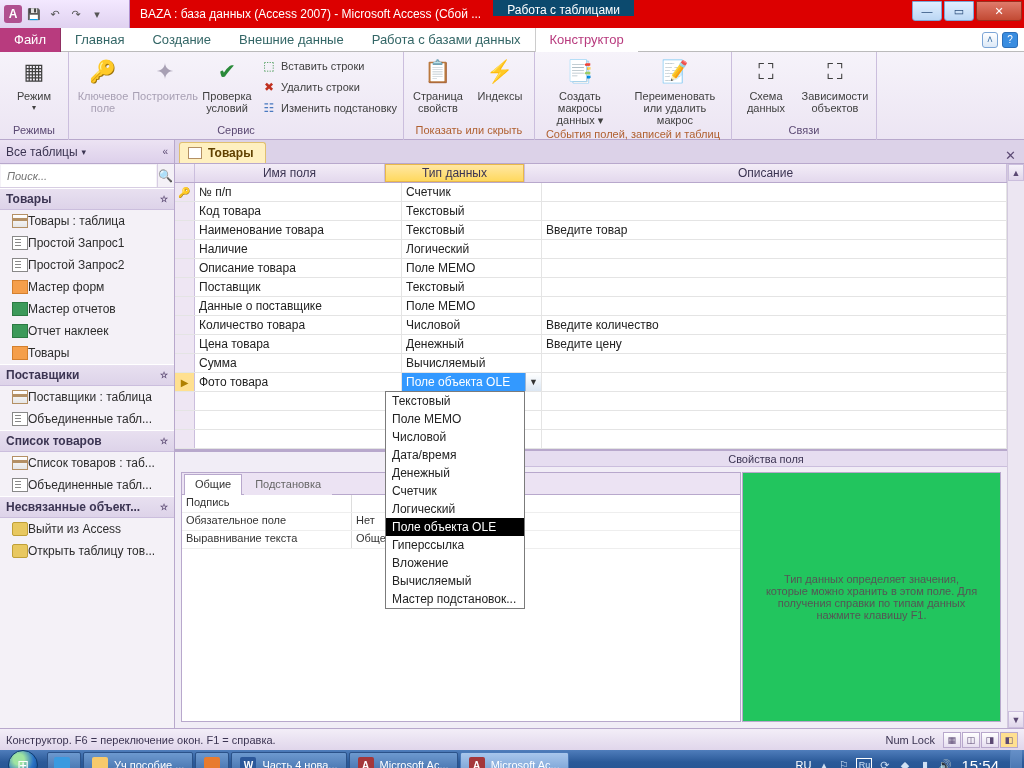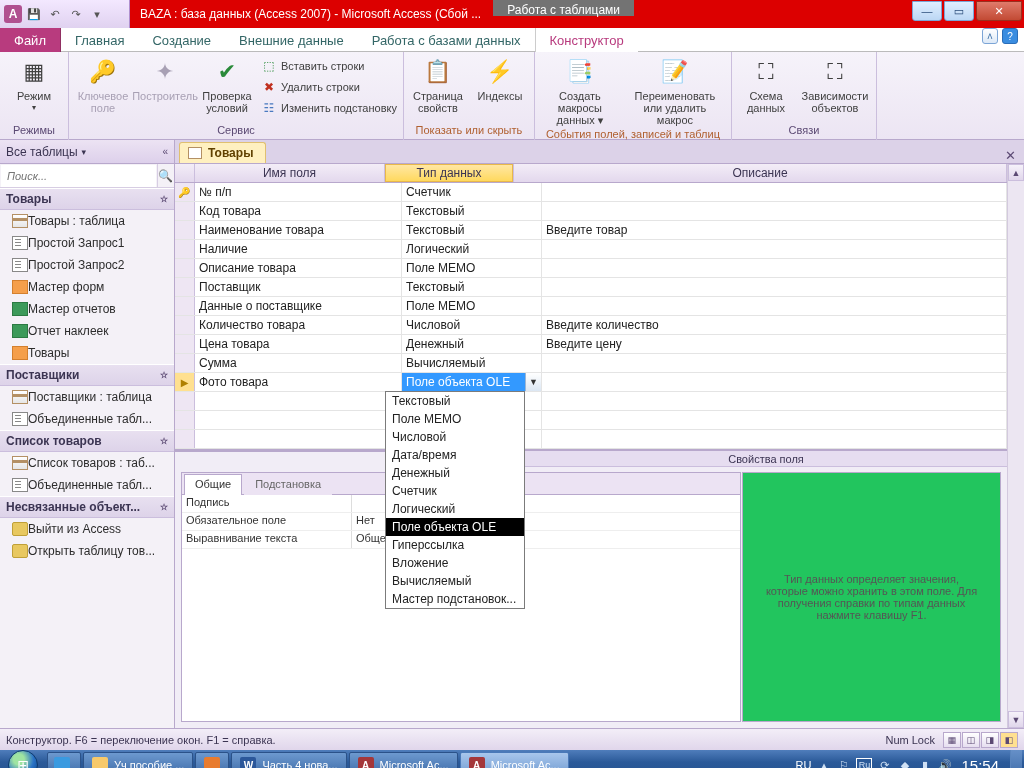--- a/index.html
+++ b/index.html
@@ -3,27 +3,27 @@
 <meta charset="utf-8">
 <style>
 html,body{margin:0;padding:0;font-family:"Segoe UI",Tahoma,Arial,sans-serif;font-size:12px;color:#333;background:#fff;width:1024px;height:768px;overflow:hidden}
 *{box-sizing:border-box}
 
 .titlebar{height:28px;background:#dc0000;display:flex;align-items:center;color:#fff;font-size:12px}
 .titlebar .qat{width:130px;height:28px;background:linear-gradient(#f3e8ff,#e0d2f0);border-right:1px solid #b090cf;display:flex;align-items:center;padding:0 4px;gap:3px}
 .qat .access-logo{width:18px;height:18px;background:#b05090;border-radius:3px;color:#fff;font-weight:bold;display:flex;align-items:center;justify-content:center;font-size:12px}
 .qat .qicon{width:18px;height:18px;display:flex;align-items:center;justify-content:center;color:#555;font-size:11px}
 .titlebar .title-text{flex:0 0 auto;padding:0 10px;white-space:nowrap}
-.titlebar .context-tab-header{background:#737373;height:16px;align-self:flex-start;padding:3px 14px 0;font-size:12px;margin-left:2px}
+.titlebar .context-tab-header{background:#0c4a6e;height:16px;align-self:flex-start;padding:3px 14px 0;font-size:12px;margin-left:2px}
 .titlebar .spacer{flex:1}
 .winbtns{display:flex;height:20px;align-self:flex-start;margin-right:2px;margin-top:1px}
 .winbtn{width:30px;height:20px;background:linear-gradient(#e0efff,#bcd7f4);border:1px solid #7ca5d6;border-radius:0 0 3px 3px;display:flex;align-items:center;justify-content:center;font-size:11px;color:#2b4d7a;margin-left:2px}
 .winbtn.close{width:46px;background:linear-gradient(#e07b6b,#c24a34);color:#fff;border-color:#993020}
 
-.tabsrow{height:24px;background:#fff;border-bottom:1px solid #bbb;display:flex;align-items:flex-start;padding-left:0}
+.tabsrow{height:24px;background:#fff;border-bottom:1px solid #bbb;display:flex;align-items:center;padding-left:0}
 .tabsrow .file-tab{background:#b83b7e;color:#fff;padding:4px 14px;height:24px;display:flex;align-items:center;font-size:13px;border-right:1px solid #902f62}
 .tabsrow .tab{padding:4px 14px;height:24px;display:flex;align-items:center;color:#366;font-size:13px;cursor:default}
 .tabsrow .tab.active{color:#b83b7e;font-weight:normal}
 .tabsrow .context-tab{color:#b83b7e}
 .tabsrow .context-area{background:#fff;border-left:1px solid #ccc;height:24px;display:flex}
 .tabsrow .help{margin-left:auto;display:flex;align-items:center;gap:4px;padding-right:6px;color:#3a6ea5}
 .help .hicon{width:16px;height:16px;border:1px solid #7ca5d6;border-radius:3px;display:flex;align-items:center;justify-content:center;font-size:10px;background:linear-gradient(#fff,#dce9f7)}
 
 .ribbon{height:88px;background:linear-gradient(#f6f3fa,#ece5f3);border-bottom:1px solid #b8a8cc;display:flex}
 .group{border-right:1px solid #cbbedd;padding:2px 6px;display:flex;flex-direction:column;justify-content:space-between;height:88px}
@@ -327,21 +327,21 @@
         <span>Товары</span>
       </div>
       <div class="close-doc">✕</div>
     </div>
 
     <div style="display:flex;flex:1;min-height:0">
       <div class="design-grid" style="flex:1;position:relative">
         <div class="dg-head">
           <div class="dg-h" style="width:20px"></div>
           <div class="dg-h" style="width:190px">Имя поля</div>
-          <div class="dg-h sel" style="width:129px;background:linear-gradient(#ffe8a8,#ffd85a)">Тип данных</div>
+          <div class="dg-h sel" style="width:140px;background:linear-gradient(#ffe8a8,#ffd85a)">Тип данных</div>
           <div class="dg-h" style="flex:1">Описание</div>
         </div>
         <div class="dg-rows" id="dg-rows">
             <div class="dg-row">
               <div class="rowsel">🔑</div>
               <div class="cell c-name">№ п/п</div>
               <div class="cell c-type">Счетчик</div>
               <div class="cell c-desc"></div>
             </div>
             <div class="dg-row">

